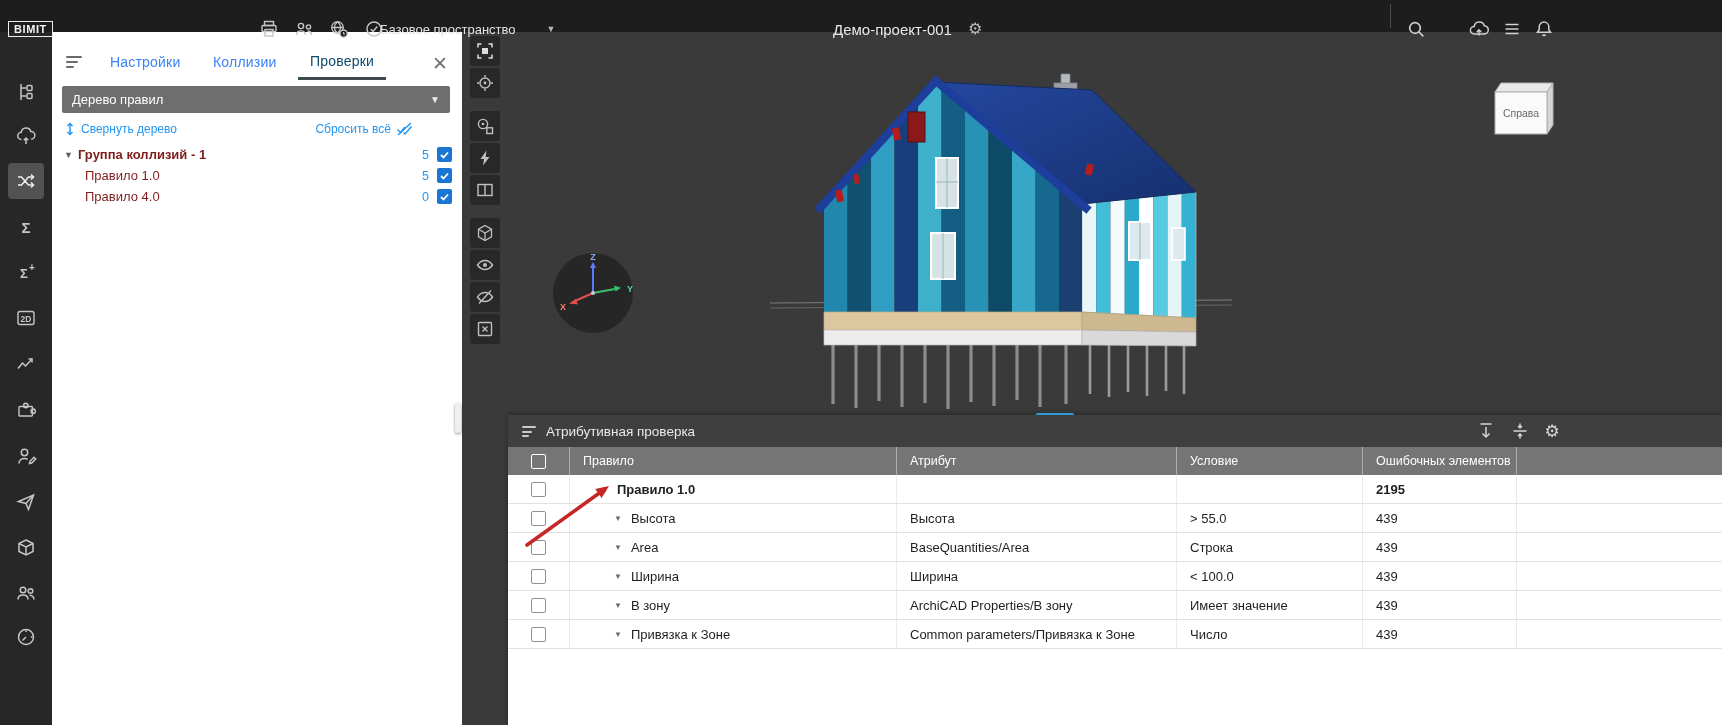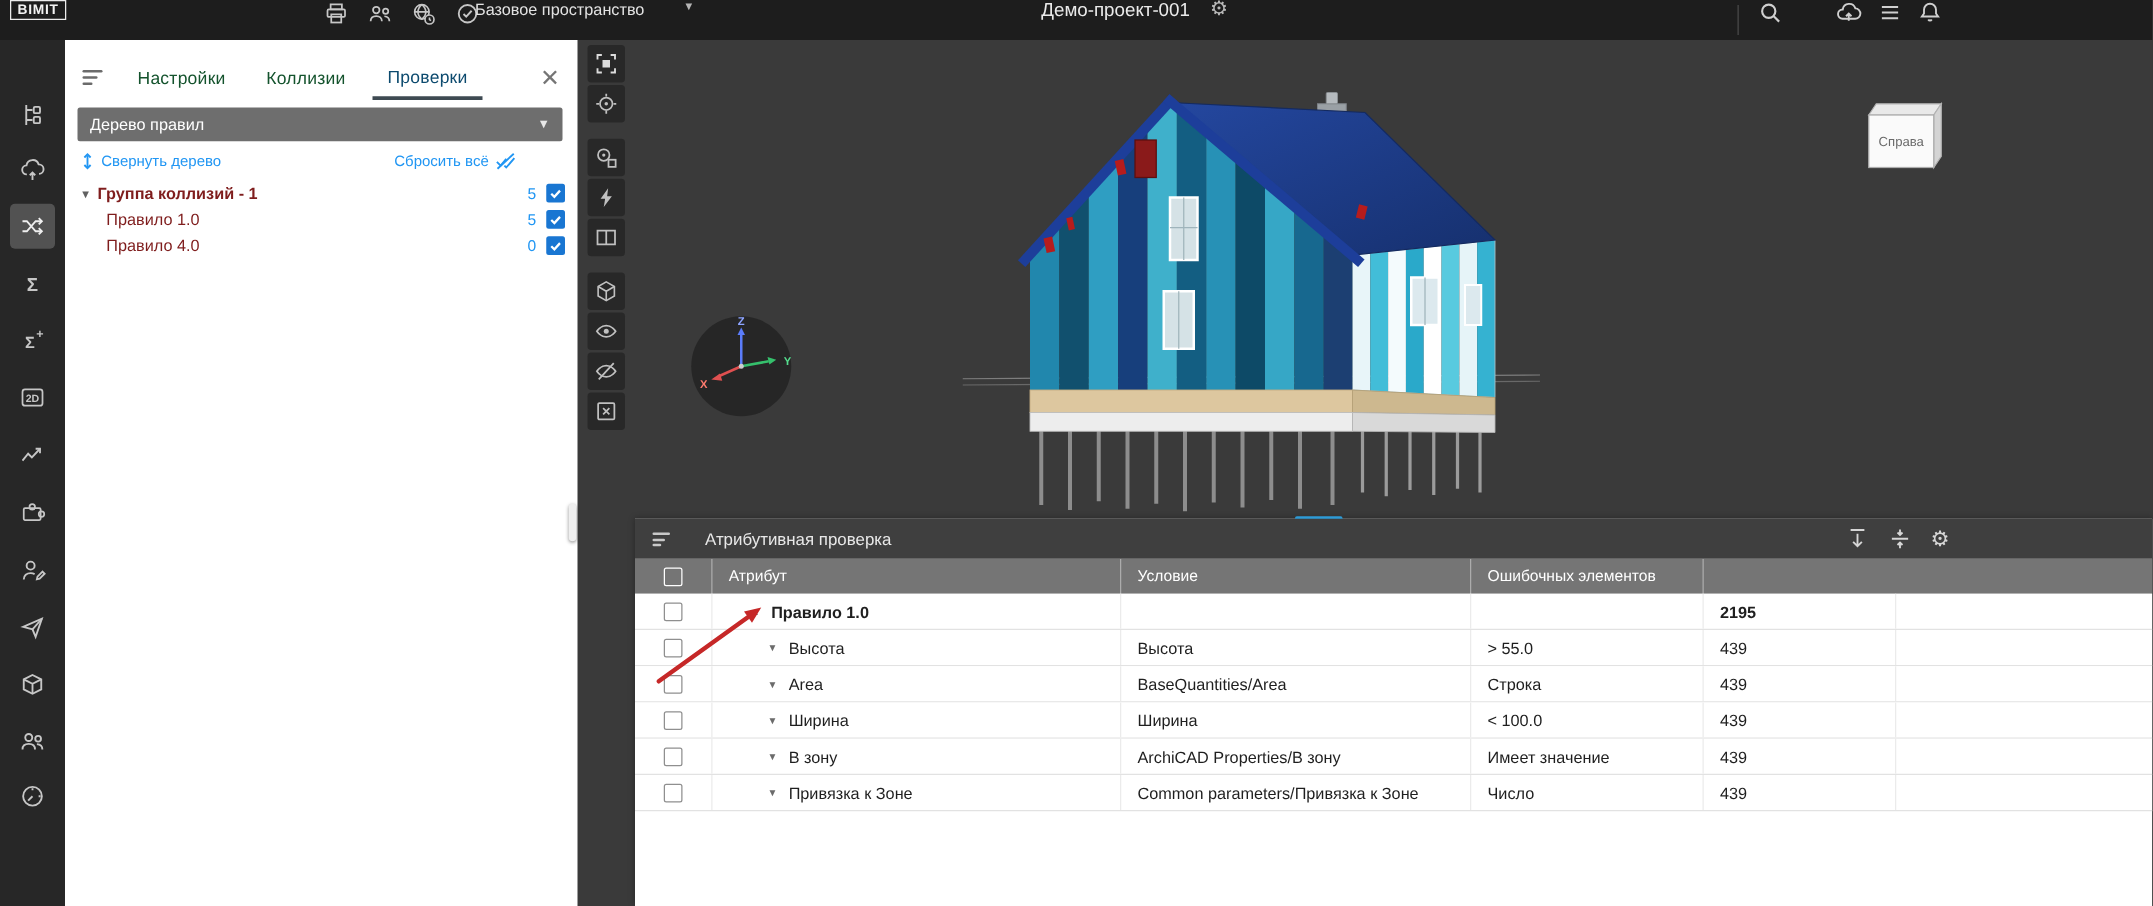--- a/index.html
+++ b/index.html
@@ -2,21 +2,21 @@
 <html><head>
 <meta charset="utf-8">
 <style>
 *{margin:0;padding:0;box-sizing:border-box}
 html,body{width:1722px;height:725px;overflow:hidden}
 body{font-family:"Liberation Sans","DejaVu Sans",sans-serif;background:#3a3a3a;position:relative}
 .app{position:absolute;left:0;top:0;width:1722px;height:725px;overflow:hidden}
 
 
 .topbar{position:absolute;left:0;top:0;width:1722px;height:32px;background:#1d1d1d;z-index:40}
-.tb-abs{position:absolute;top:0;height:32px;display:flex;align-items:flex-start}
+.tb-abs{position:absolute;top:13px;height:32px;display:flex;align-items:center}
 .logo{left:8px}
 .logo .logo-box{border:1.5px solid #ededed;color:#f2f2f2;font-weight:bold;font-size:11px;padding:1px 5px;letter-spacing:.6px}
 .tb-icons-left{left:258px;gap:13px}
 .tb-icon{width:22px;height:22px;display:flex;align-items:center;justify-content:center;cursor:pointer}
 .workspace{left:380px;gap:1px;cursor:pointer}
 .workspace .ws-label{color:#e2e2e2;font-size:13px}
 .workspace .chev{color:#b5b5b5;font-size:9px;margin-left:30px}
 .proj{left:833px;gap:16px}
 .proj .proj-title{color:#eaeaea;font-size:15px}
 .gear-glyph{color:#b9b9b9;font-size:16px;line-height:1;cursor:pointer}
@@ -27,21 +27,21 @@
 .sidebar{position:absolute;left:0;top:32px;width:52px;height:693px;background:#272727;z-index:30}
 .sb-btn{position:absolute;left:8px;width:36px;height:36px;display:flex;align-items:center;justify-content:center;border-radius:4px;cursor:pointer}
 .sb-btn.active{background:#525252}
 
 
 .left-panel{position:absolute;left:52px;top:32px;width:410px;height:693px;background:#fff;z-index:20}
 .tabs-row{position:relative;height:48px}
 .burger{position:absolute;left:14px;top:24px;width:18px;height:12px;cursor:pointer}
 .burger span{display:block;height:2px;background:#6b6b6b;margin-bottom:3px;border-radius:1px}
 .burger .b1{width:16px}.burger .b2{width:12px}.burger .b3{width:8px}
-.tab{position:absolute;bottom:0;height:36px;display:flex;align-items:center;padding:0 12px;font-size:14px;font-weight:500;color:#14532d;cursor:pointer;letter-spacing:.2px}
+.tab{position:absolute;bottom:0;height:36px;display:flex;align-items:center;padding:0 12px;font-size:14px;font-weight:500;color:#3b82f6;cursor:pointer;letter-spacing:.2px}
 .tab.active{color:#0c4a6e;border-bottom:3px solid #3e4a52}
 .tab-1{left:46px}.tab-2{left:149px}.tab-3{left:246px}
 .panel-close{position:absolute;right:14px;top:22px;font-size:19px;color:#757575;cursor:pointer;line-height:1}
 .tree-header{position:absolute;left:10px;top:54px;width:388px;height:27px;background:#6e6e6e;border-radius:2px;display:flex;align-items:center;color:#fff;font-size:13px;padding:0 10px;cursor:pointer}
 .tree-header .th-chev{margin-left:auto;font-size:10px;color:#e8e8e8}
 .links-row{position:absolute;left:0;top:88px;width:371px;height:20px}
 .link{position:absolute;display:flex;align-items:center;gap:5px;color:#2196f3;font-size:12px;cursor:pointer}
 .link-collapse{left:12px;top:2px}
 .link-reset{right:10px;top:2px}
 .tree{position:absolute;left:0;top:112px;width:410px}
@@ -64,21 +64,21 @@
 .navcube{position:absolute;left:1023px;top:44px;cursor:pointer}
 .building{position:absolute;left:308px;top:38px;pointer-events:none}
 
 
 .bottom-panel{position:absolute;left:46px;top:383px;width:1214px;height:310px;background:#fff;z-index:10;box-shadow:0 -1px 5px rgba(0,0,0,.35)}
 .bp-accent{position:absolute;left:528px;top:-2px;width:38px;height:3px;background:#2e9bd6;border-radius:2px}
 .bp-header{position:relative;height:32px;background:#3f3f3f;display:flex;align-items:center}
 .bp-burger{position:absolute;left:14px;top:11px;width:16px;height:11px;cursor:pointer}
 .bp-burger span{display:block;height:2px;background:#c9c9c9;margin-bottom:2.5px;border-radius:1px}
 .bp-burger .b1{width:14px}.bp-burger .b2{width:10px}.bp-burger .b3{width:7px}
-.bp-title{color:#e8e8e8;font-size:13.5px;margin-left:56px}
+.bp-title{color:#e8e8e8;font-size:13.5px;margin-left:38px}
 .bp-hicon{position:absolute;top:6px;width:20px;height:20px;display:flex;align-items:center;justify-content:center;cursor:pointer}
 .bp-i1{left:968px}.bp-i2{left:1002px}.bp-i3{left:1034px}
 .bp-hicon .gear-glyph{font-size:17px;color:#d6d6d6}
 .tgrid{display:grid;grid-template-columns:62px 327px 280px 186px 154px 1fr}
 .thead{height:28px;background:#757575}
 .thead .cell{display:flex;align-items:center;color:#fff;font-size:12.5px;border-right:1px solid rgba(255,255,255,.4);padding-left:13px;white-space:nowrap;overflow:hidden}
 .thead .cell.last{border-right:none}
 .trow{height:29px;border-bottom:1px solid #e2e2e2;background:#fff;cursor:default}
 .trow .cell{display:flex;align-items:center;font-size:13px;color:#1f1f1f;border-right:1px solid #ebebeb;padding-left:13px;white-space:nowrap;overflow:hidden}
 .trow .cell.c-fill,.thead .cell.c-fill{border-right:none;padding-left:0}
@@ -531,20 +531,21 @@
         </span>
         <span class="bp-hicon bp-i3">
             <span class="gear-glyph">⚙</span>
           </span>
       </div>
 
       <div class="tgrid thead">
         <div class="cell c-check">
             <span class="cbx onhead"></span>
           </div>
+        <div class="cell">Правило</div>
         <div class="cell">Атрибут</div>
         <div class="cell">Условие</div>
         <div class="cell">Ошибочных элементов</div>
         <div class="cell c-fill last"></div>
       </div>
 
       <div>
         <div class="tgrid trow">
           <div class="cell c-check">
               <span class="cbx"></span>

